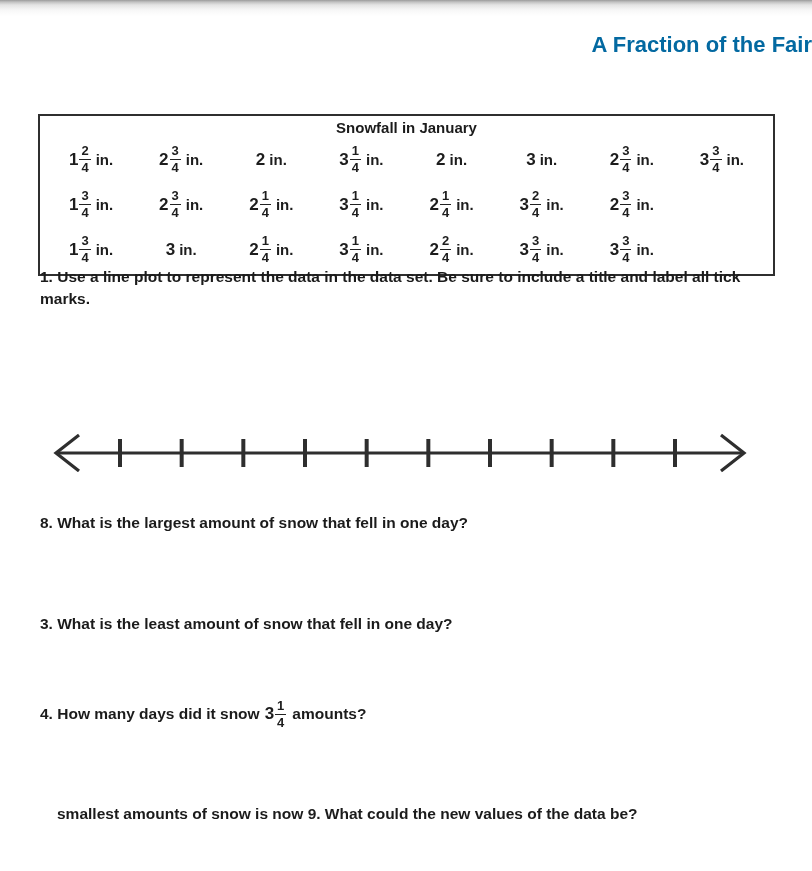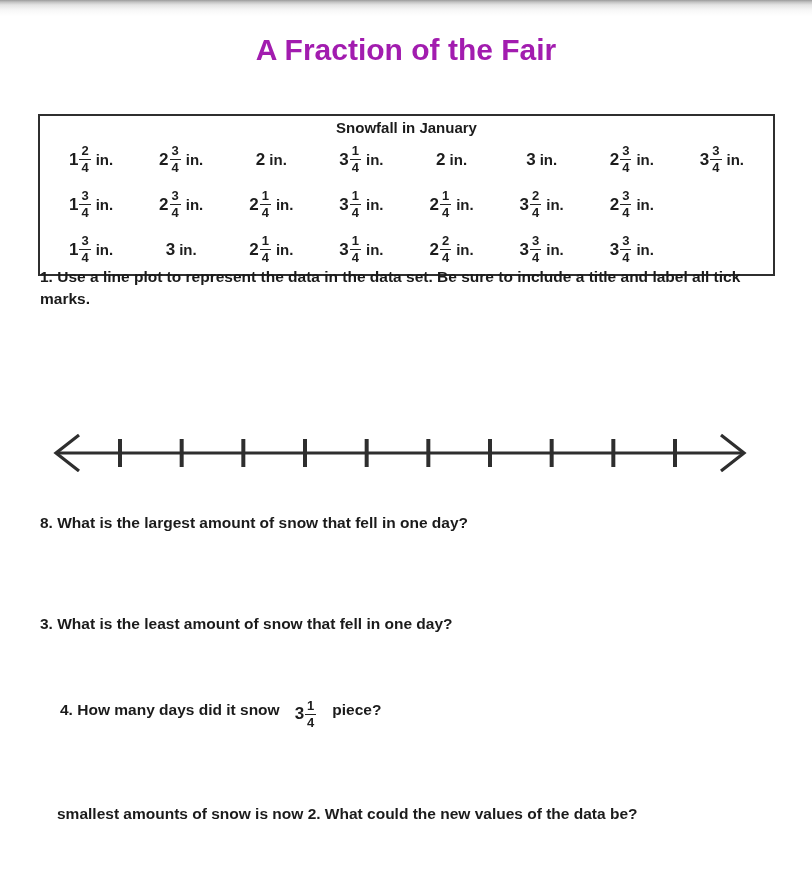--- a/index.html
+++ b/index.html
@@ -10,23 +10,23 @@
     color:#1b1b1b;
     position:relative;
     overflow:hidden;
   }
   .top-shade{
     position:absolute;left:0;top:0;width:812px;height:16px;
     background:linear-gradient(to bottom,#9b9b9b 0px,#c2c2c2 2px,#e4e4e4 5px,#f7f7f7 10px,#ffffff 16px);
   }
   .page-title{
     position:absolute;left:0;top:33px;width:812px;
-    text-align:center;
-    font-size:30px;font-weight:700;line-height:1.1;
-    color:#a21caf;
+    text-align:right;
+    font-size:22px;font-weight:700;line-height:1.1;
+    color:#0369a1;
   }
   .data-box{
     position:absolute;left:38px;top:78px;width:733px;height:158px;
     border:2px solid #2f2f2f;background:#ffffff;margin-top:36px;
   }
   .box-title{
     text-align:center;padding-top:3px;
     font-size:15px;font-weight:600;color:#1b1b1b;
   }
   .table-rows{margin-top:1px;}
@@ -43,21 +43,21 @@
     display:inline-flex;flex-direction:column;align-items:center;
     font-size:13px;line-height:1.05;margin:0 1px 0 1px;
   }
   .frac .num{padding:0 2px 1px 2px;}
   .frac .den{border-top:1.6px solid #222;padding:1px 2px 0 2px;}
   .unit{font-size:15px;margin-left:4px;}
   .question{
     position:absolute;left:40px;width:745px;
     font-size:15.5px;font-weight:600;color:#1b1b1b;line-height:22px;
   }
-  .q4-wrap{display:flex;gap:15px;margin-left:20px;}
+  .q4-wrap{display:flex;align-items:center;gap:5px;}
   .numberline-svg{position:absolute;left:48px;top:430px;}
   .q5-line2{margin-left:17px;}
 </style>
 </head>
 <body>
 
 <div class="top-shade"></div>
 
 <div class="page-title">A Fraction of the Fair</div>
 
@@ -259,18 +259,18 @@
 
 <div class="question q4-wrap" style="top:699px;">
   <span>4. How many days did it snow</span>
   <span class="cell">
     <span class="whole">3</span>
     <span class="frac">
       <span class="num">1</span>
       <span class="den">4</span>
     </span>
   </span>
-  <span>piece?</span>
+  <span>amounts?</span>
 </div>
 
 <div class="question" style="top:803px;">
-  <div class="q5-line2">smallest amounts of snow is now 2. What could the new values of the data be?</div>
+  <div class="q5-line2">smallest amounts of snow is now 9. What could the new values of the data be?</div>
 </div>
 
 </body></html>

